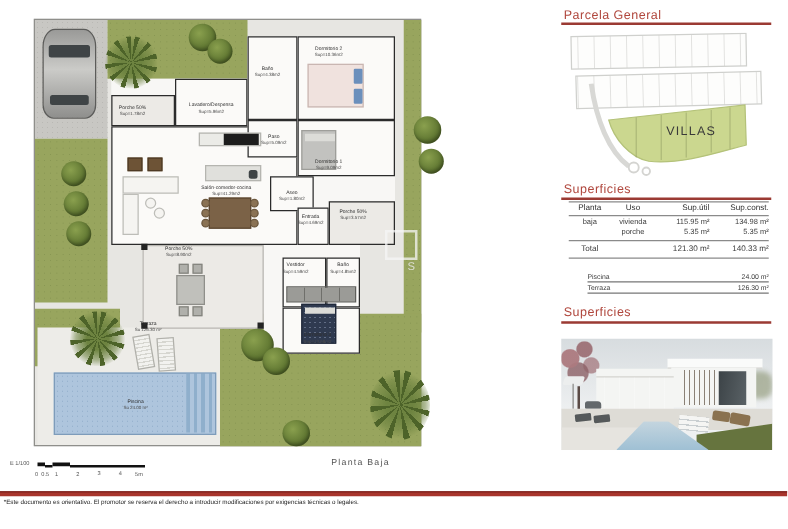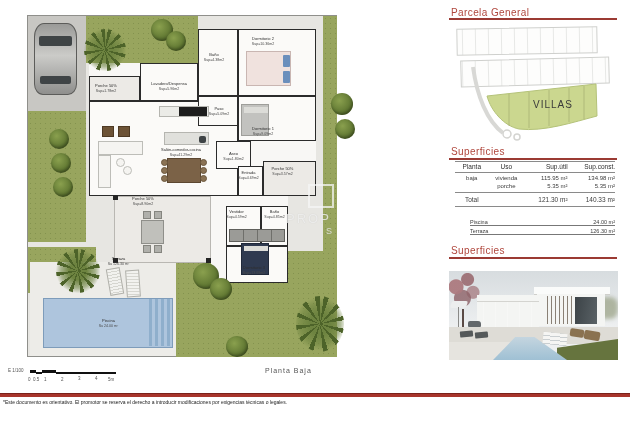--- a/index.html
+++ b/index.html
@@ -238,21 +238,20 @@
         <span class="nm">Terraza</span>
         <span class="sp">Su 126.30 m²</span>
       </div>
     <div class="roomlabel" style="left:58px;top:303px;width:45px;">
         <span class="nm">Piscina</span>
         <span class="sp">Su 24.00 m²</span>
       </div>
 
     <div class="abs watermark" style="left:258px;top:168px;width:90px;height:70px;">
       <div class="wm-box" style="margin-left:22px;"></div>
-      <div style="font-size:13px;letter-spacing:2px;margin-top:3px;">PROP</div>
       <div style="font-size:9px;margin-left:40px;">S</div>
     </div>
   </div>
 
   <div class="abs scale-text" style="left:8px;top:368px;">E 1/100</div>
   <div class="abs" style="left:30px;top:370px;width:86px;height:4px;">
     <div class="abs" style="left:0;top:0;width:6px;height:3px;background:#111;"></div>
     <div class="abs" style="left:6px;top:2px;width:6px;height:2px;background:#111;"></div>
     <div class="abs" style="left:12px;top:0;width:14px;height:3px;background:#111;"></div>
     <div class="abs" style="left:26px;top:2px;width:60px;height:1.5px;background:#111;"></div>

